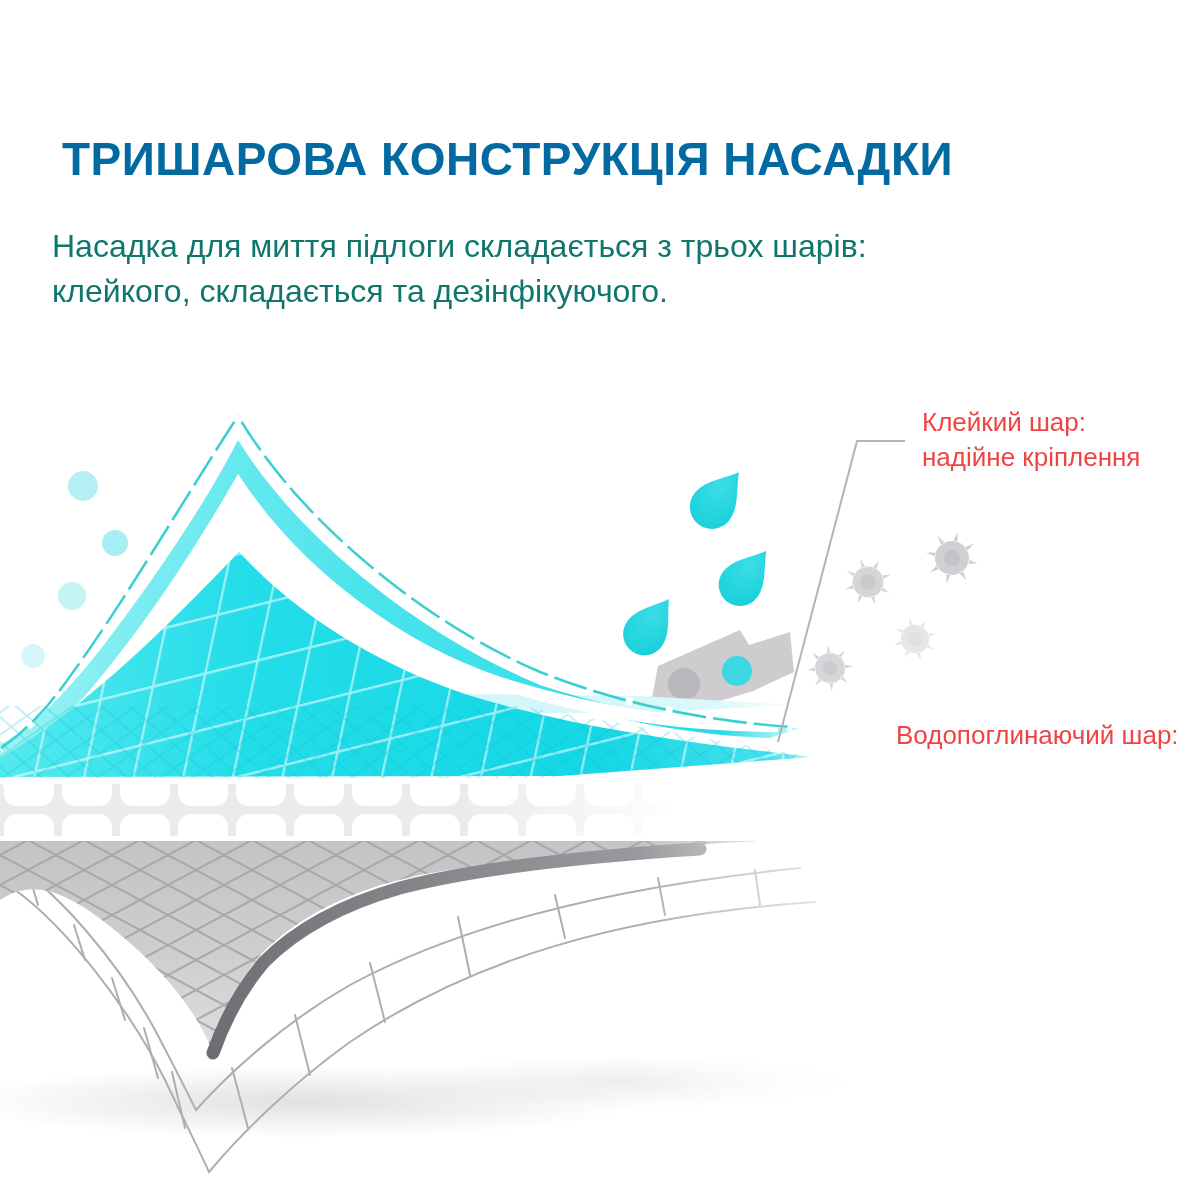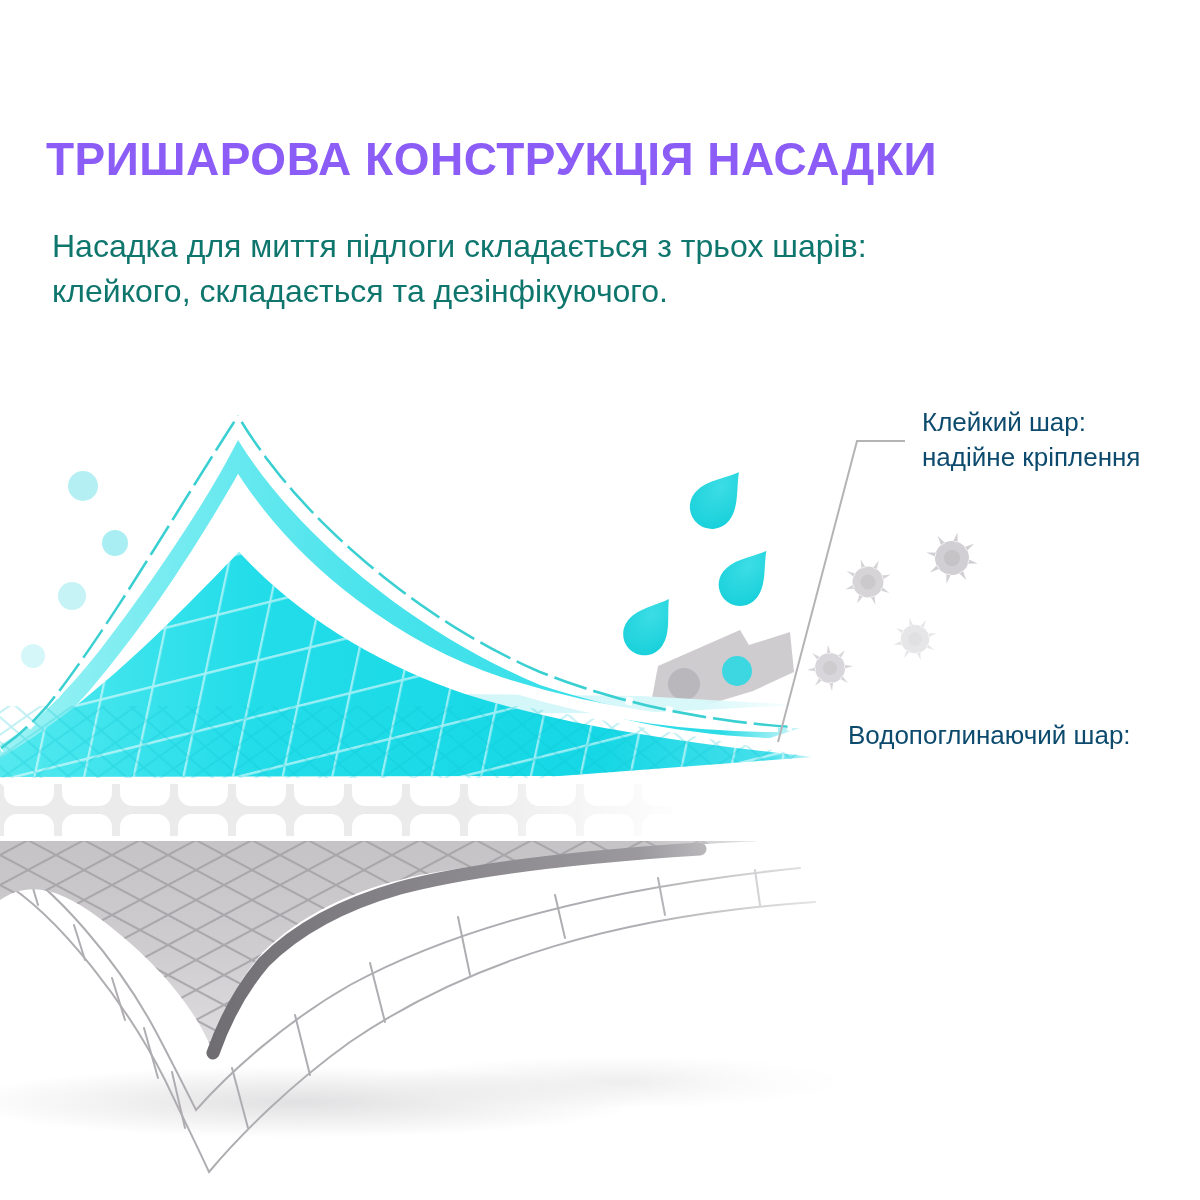--- a/index.html
+++ b/index.html
@@ -2,32 +2,32 @@
 <html><head>
 <meta charset="utf-8">
 <style>
   html,body{margin:0;padding:0;background:#ffffff;}
   #stage{
     position:relative;width:1200px;height:1200px;background:#ffffff;overflow:hidden;
     font-family:"Liberation Sans", sans-serif;
   }
   #stage .abs{position:absolute;}
   .title{
-    left:46px;top:132px;width:1100px;
+    left:62px;top:132px;width:1100px;
     font-size:46px;line-height:54px;font-weight:800;letter-spacing:.5px;
-    color:#8b5cf6;white-space:nowrap;
+    color:#0369a1;white-space:nowrap;
   }
   .subtitle{
     left:52px;top:224px;width:980px;
     font-size:32px;line-height:45px;font-weight:400;color:#0f766e;
   }
-  .callout{color:#0c4a6e;font-size:26px;line-height:35px;font-weight:400;}
+  .callout{color:#ef4444;font-size:26px;line-height:35px;font-weight:400;}
   .callout .c-title,.callout .c-desc{white-space:nowrap;}
   #callout-1{left:922px;top:405px;}
-  #callout-2{left:848px;top:718px;}
+  #callout-2{left:896px;top:718px;}
   #callout-3{left:858px;top:894px;}
   svg{display:block;}
 </style>
 </head>
 <body>
 
 <div id="stage">
 
   <svg class="abs" style="left:0;top:0" width="1200" height="1200" viewBox="0 0 1200 1200" aria-hidden="true">
     <defs>

